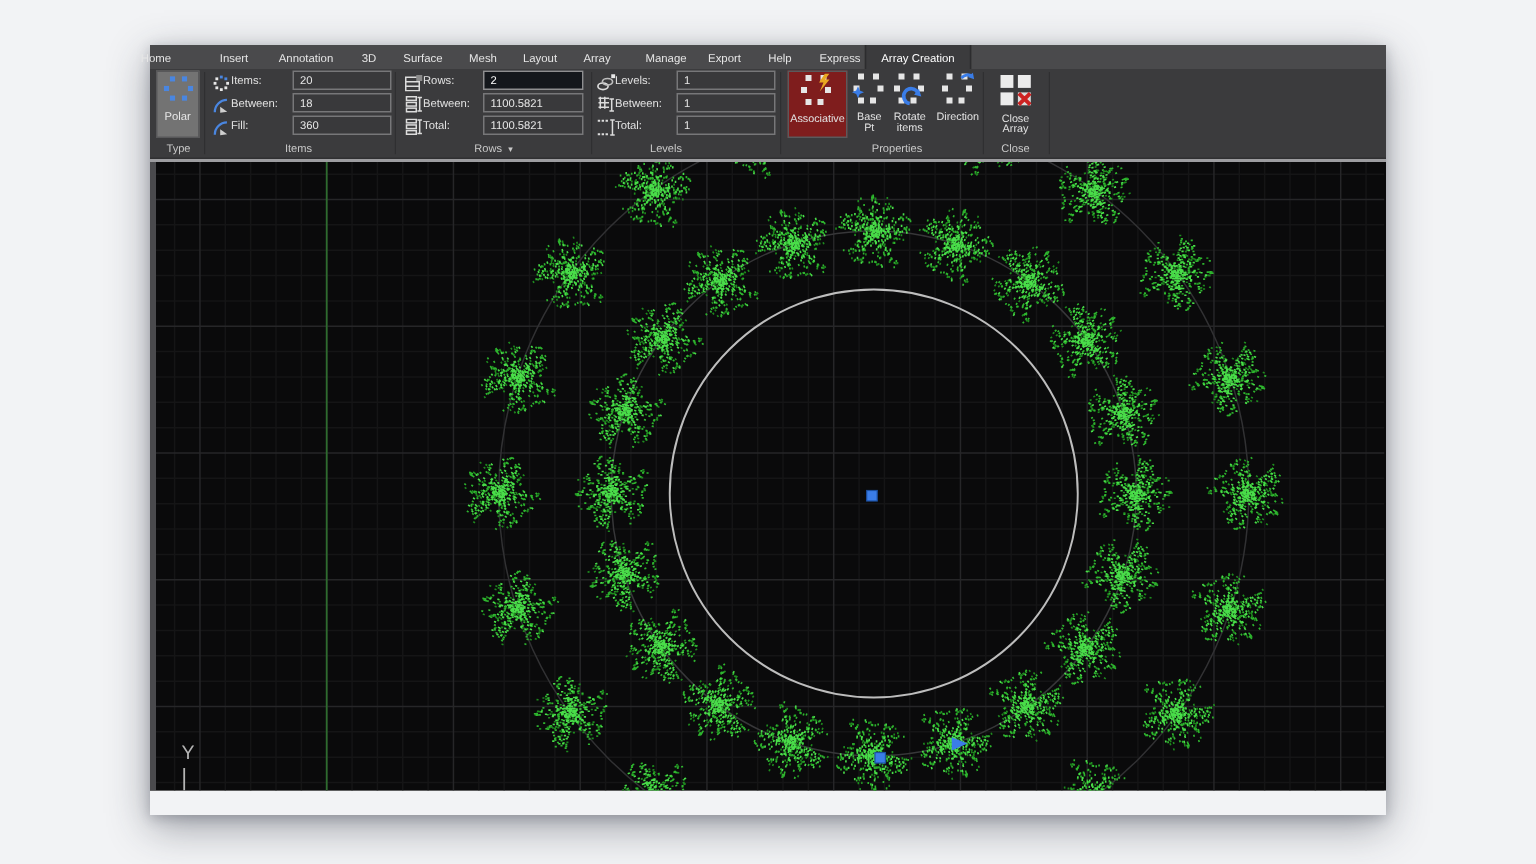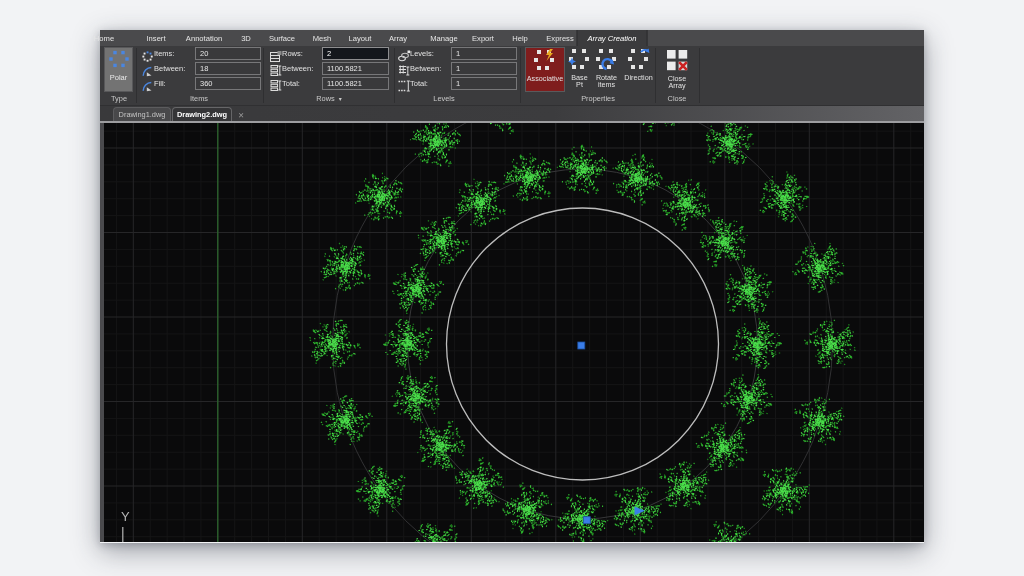--- a/index.html
+++ b/index.html
@@ -3,21 +3,21 @@
 <style>
 *{margin:0;padding:0;box-sizing:border-box}
 html,body{width:1024px;height:576px;overflow:hidden;background:#f2f3f5;
   font-family:"Liberation Sans",sans-serif;}
 #win{position:absolute;left:100px;top:30px;width:824px;height:513px;
   box-shadow:0 8px 26px rgba(40,45,60,.42),0 2px 8px rgba(40,45,60,.25);}
 #tabrow{position:relative;height:16px;background:#4a4a4c;}
 .rtab{position:absolute;top:0;height:16px;line-height:17px;transform:translateX(-50%);
   color:#e6e6e6;font-size:7.6px;white-space:nowrap;}
 .rtab.active{background:#3b3b3d;padding:0 10px;color:#fff;
-  border-left:1px solid #2c2c2e;border-right:1px solid #2c2c2e;font-style:italic;}
+  border-left:1px solid #2c2c2e;border-right:1px solid #2c2c2e;}
 #ribbon{position:relative;height:60px;background:#3b3b3d;border-bottom:1px solid #303032;}
 .psep{position:absolute;top:2px;bottom:2px;width:1px;background:#4c4c4e;border-right:1px solid #2f2f31;}
 .ptitle{position:absolute;top:48px;transform:translateX(-50%);color:#c9c9c9;font-size:7.4px;white-space:nowrap;}
 .frow{position:absolute;height:13px;left:0;right:0;}
 .ficon{position:absolute;top:1px;}
 .flab{position:absolute;top:0;color:#e2e2e2;font-size:7.5px;line-height:13px;white-space:nowrap;}
 .fld{position:absolute;top:0;height:13px;background:#39393b;border:1px solid #777779;
   color:#e6e6e6;font-size:7.5px;line-height:11px;padding-left:4px;}
 .fld.sel{background:#14171c;border-color:#8e8e90;color:#fff;}
 .bigbtn{position:absolute;top:1px;height:45px;text-align:center;color:#e2e2e2;font-size:7.2px;line-height:7.5px;}
@@ -202,25 +202,20 @@
             <path d="M14 4c2-2.5 5-2.6 7-1.2" fill="none" stroke="#3a7de8" stroke-width="2"></path>
             <path d="M21.6 0.5l0.8 4.4-4.2-1.6z" fill="#3a7de8"></path>
           </svg></span>Direction</div>
   <div class="bigbtn" style="left:562px;width:30px"><span class="bicon"><svg width="25" height="25" viewBox="0 0 25 25">
             <rect x="2" y="2" width="8.6" height="8.6" fill="#ececec"></rect>
             <rect x="13.6" y="2" width="8.6" height="8.6" fill="#ececec"></rect>
             <rect x="2" y="13.6" width="8.6" height="8.6" fill="#ececec"></rect>
             <rect x="13.6" y="13.6" width="8.6" height="8.6" fill="#dadada"></rect>
             <path d="M14.2 14.2L21.8 21.8M21.8 14.2L14.2 21.8" stroke="#cc2222" stroke-width="2.6"></path>
           </svg></span>Close<br>Array</div>
- </div>
- <div id="filetabs">
-  <span class="ftab" style="left:13px;width:58px;text-align:center;padding:0">Drawing1.dwg</span>
-  <span class="ftab on" style="left:72px;width:60px;text-align:center;padding:0">Drawing2.dwg</span>
-  <span class="fx">✕</span>
  </div>
  <div id="lightline"></div>
  <div id="canvwrap">
       <svg width="819" height="419" viewBox="0 0 819 419" xmlns="http://www.w3.org/2000/svg" style="display:block">
 <rect width="819" height="419" fill="#0a0a0b"></rect>
 <path d="M12.4 0V419M46.2 0V419M63.1 0V419M80.0 0V419M96.9 0V419M130.7 0V419M147.6 0V419M164.5 0V419M181.4 0V419M215.2 0V419M232.1 0V419M249.0 0V419M265.9 0V419M299.7 0V419M316.6 0V419M333.5 0V419M350.4 0V419M384.2 0V419M401.1 0V419M418.0 0V419M434.9 0V419M468.7 0V419M485.6 0V419M502.5 0V419M519.4 0V419M553.2 0V419M570.1 0V419M587.0 0V419M603.9 0V419M637.7 0V419M654.6 0V419M671.5 0V419M688.4 0V419M722.2 0V419M739.1 0V419M756.0 0V419M772.9 0V419M806.7 0V419M0 8.1H819M0 41.9H819M0 58.8H819M0 75.7H819M0 92.6H819M0 126.4H819M0 143.3H819M0 160.2H819M0 177.1H819M0 210.9H819M0 227.8H819M0 244.7H819M0 261.6H819M0 295.4H819M0 312.3H819M0 329.2H819M0 346.1H819M0 379.9H819M0 396.8H819M0 413.7H819" stroke="#151516" stroke-width="1" fill="none"></path>
 <path d="M29.3 0V419M113.8 0V419M198.3 0V419M282.8 0V419M367.3 0V419M451.8 0V419M536.3 0V419M620.8 0V419M705.3 0V419M789.8 0V419M0 25.0H819M0 109.5H819M0 194.0H819M0 278.5H819M0 363.0H819" stroke="#262628" stroke-width="1" fill="none"></path>
 <path d="M113.8 0V419" stroke="#2e6b2e" stroke-width="1.2" fill="none"></path>
 <circle cx="478.5" cy="221.0" r="175" fill="none" stroke="#373739" stroke-width="1"></circle>
 <circle cx="478.5" cy="221.0" r="250" fill="none" stroke="#313133" stroke-width="1"></circle>

